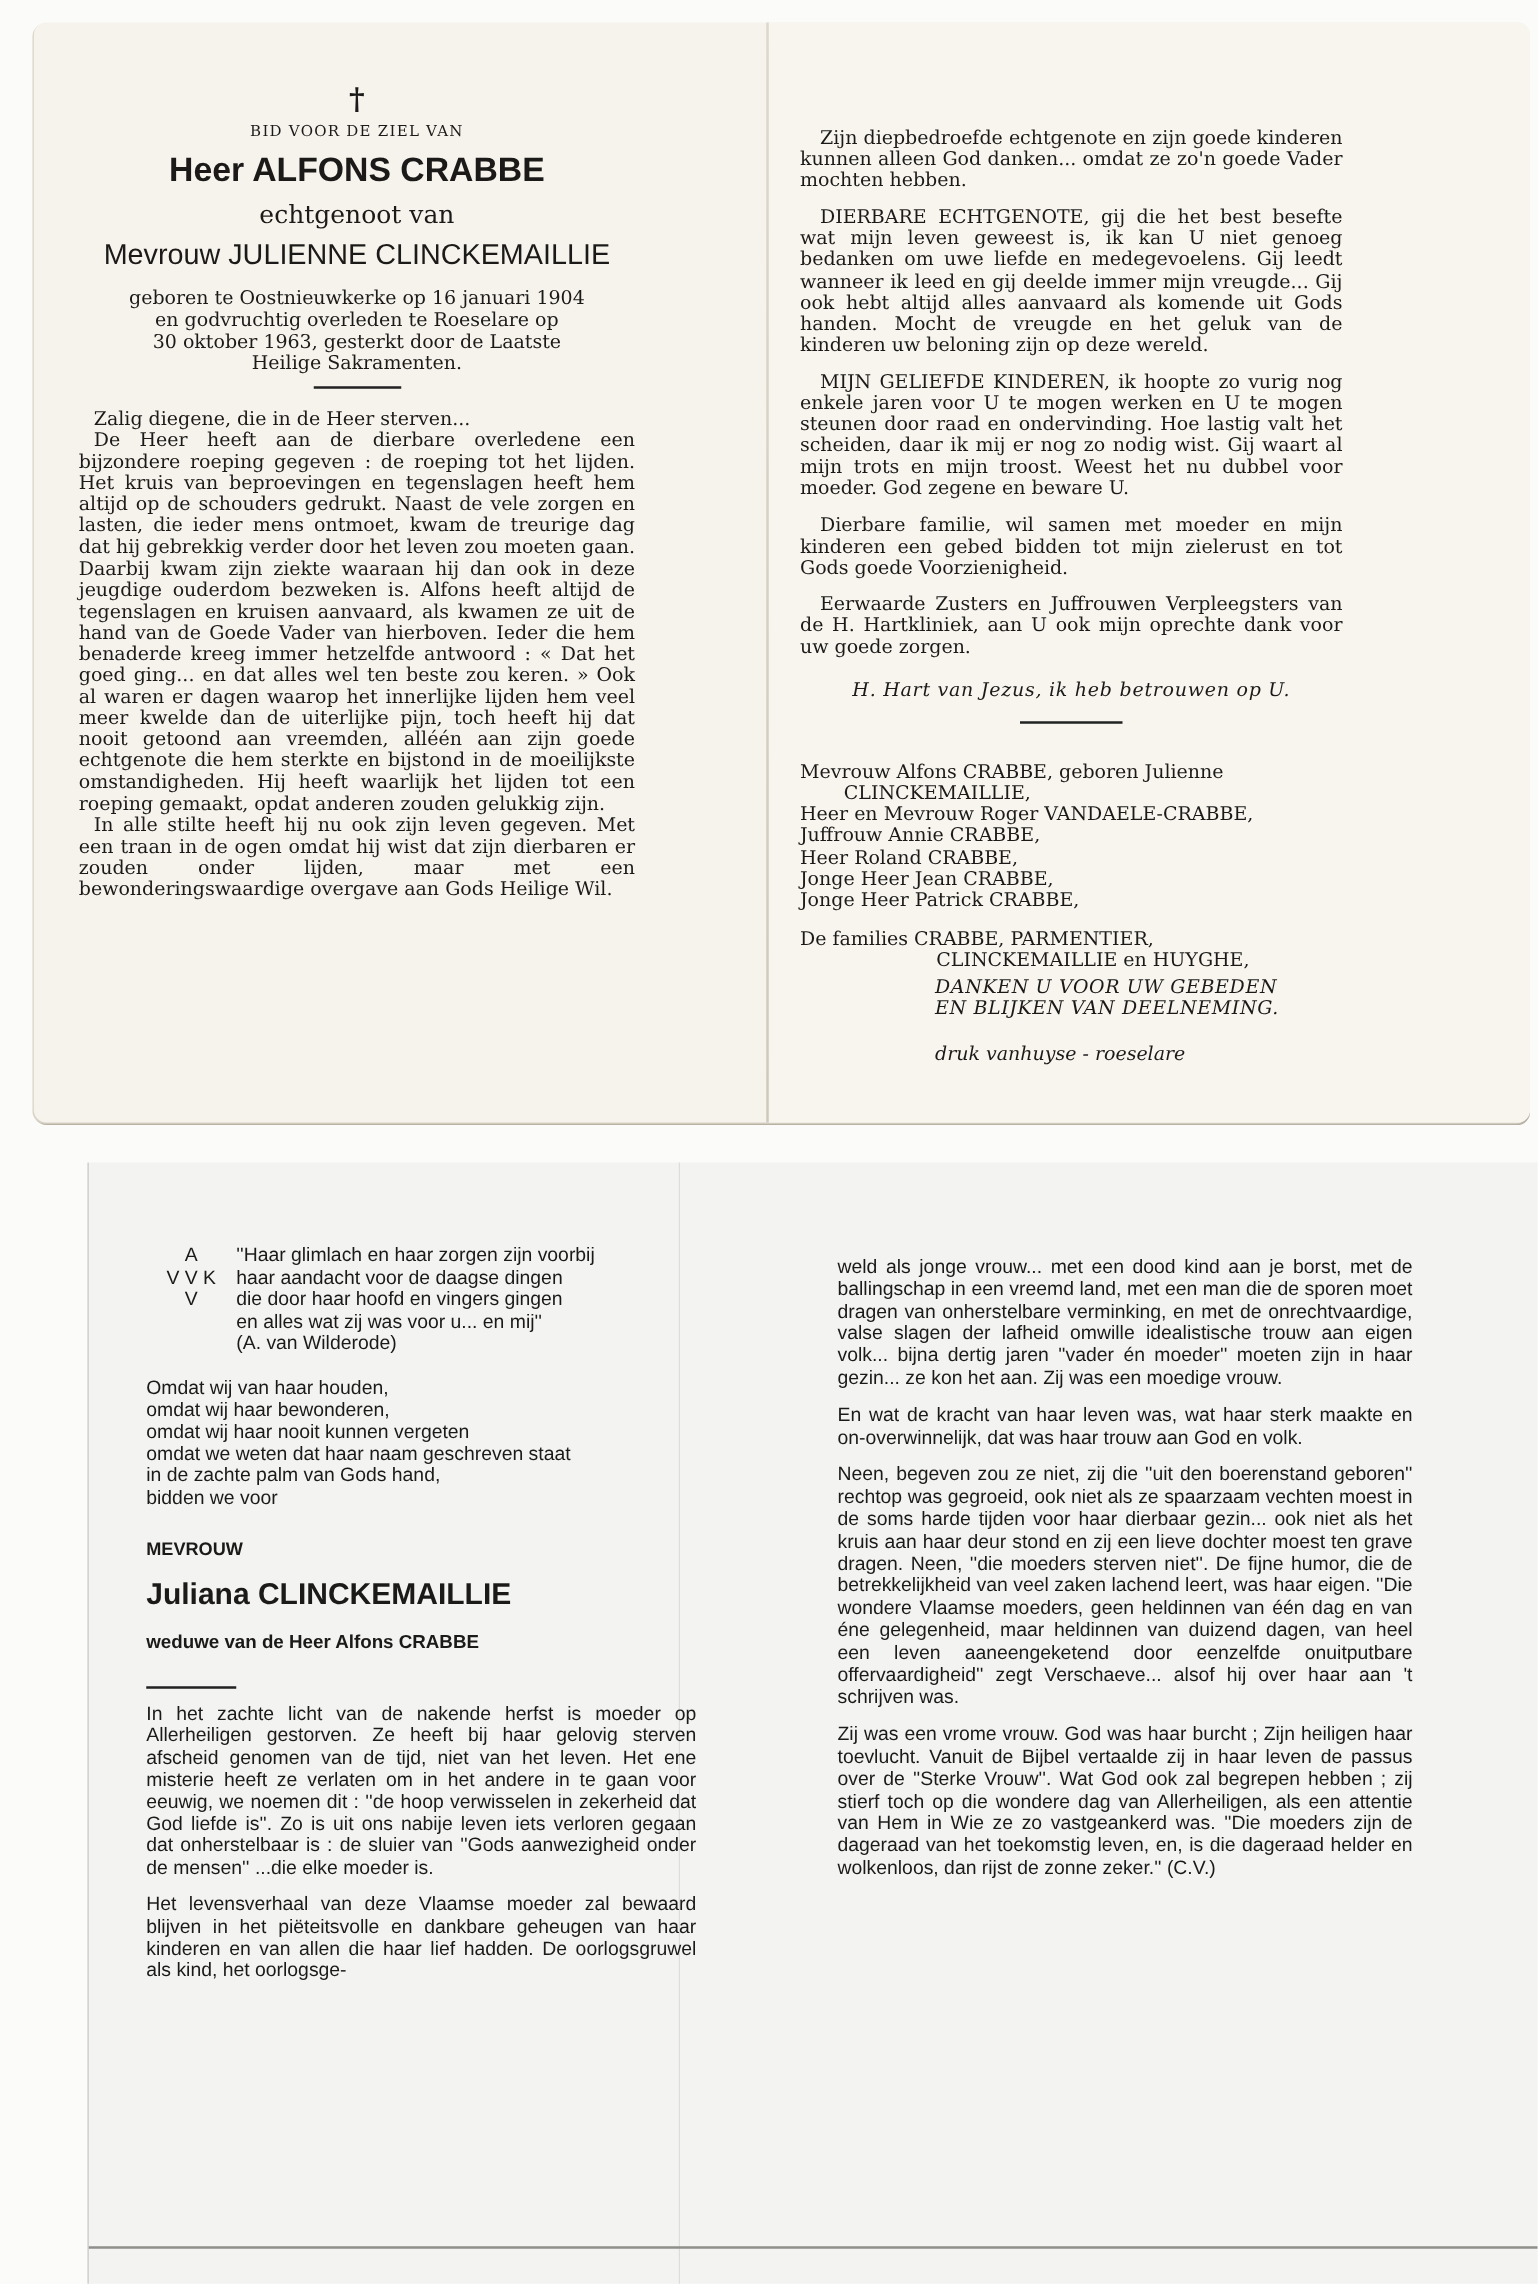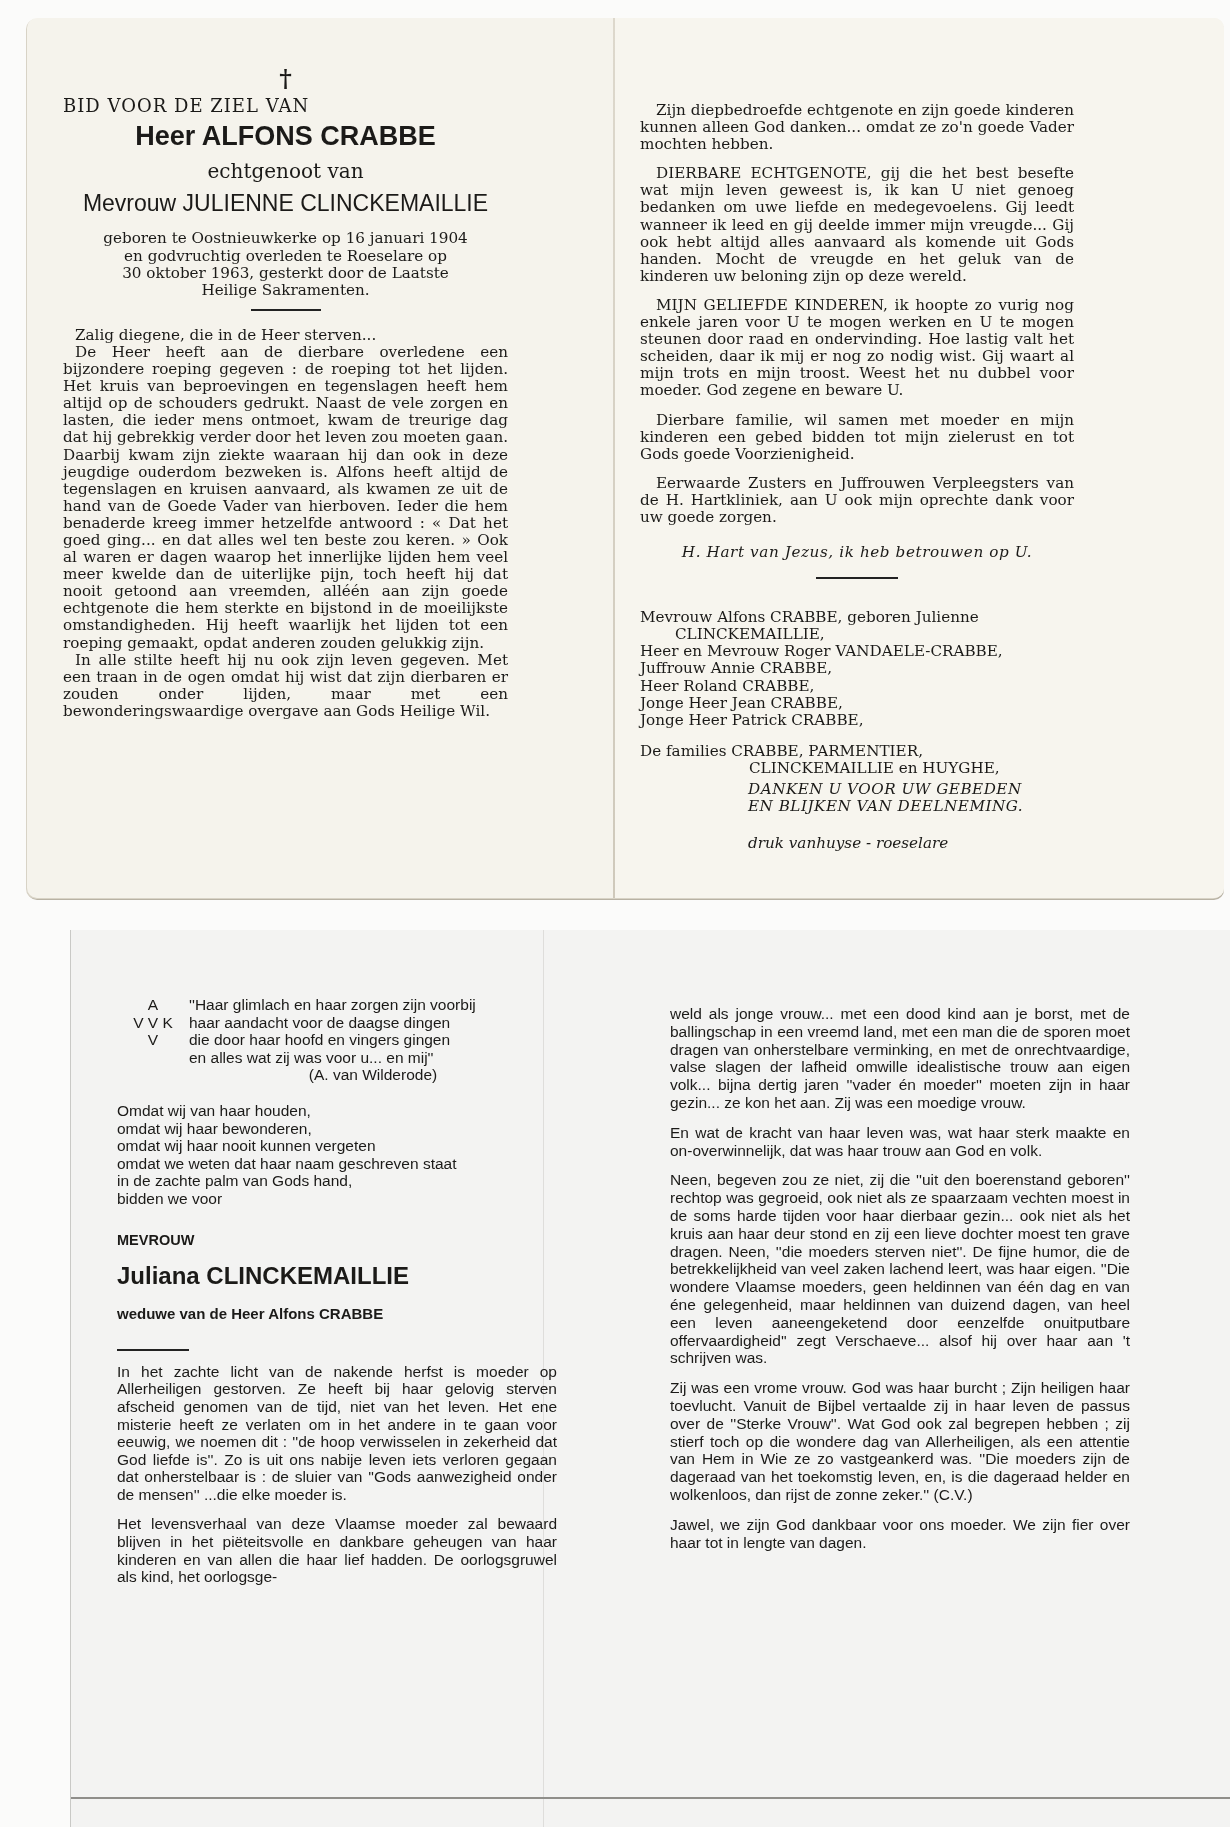--- a/index.html
+++ b/index.html
@@ -21,21 +21,21 @@
   }
   #card2 .fold { position: absolute; left: 472px; top: 0; width: 1px; height: 897px; background: #dedddb; }
   #card2 .bottom-edge { position: absolute; left: 0; right: 0; bottom: 28px; height: 2px; background: #8f8e8a; }
 
   .serif { font-family: "DejaVu Serif", "Liberation Serif", serif; }
   .sans { font-family: "Liberation Sans", "DejaVu Sans", sans-serif; }
 
   
   .c1l { position: absolute; left: 63px; top: 70px; width: 445px; font-size: 15.2px; line-height: 17.1px; }
   .c1l .cross { text-align: center; font-size: 24px; font-weight: bold; margin-bottom: 10px; }
-  .c1l .bid { font-size: 18px; letter-spacing: 1px; margin-bottom: 14px; }
+  .c1l .bid { text-align: center; font-size: 12px; letter-spacing: 1px; margin-bottom: 14px; }
   .c1l .name { text-align: center; font-family: "Liberation Sans", sans-serif; font-weight: bold; font-size: 27px; margin-bottom: 18px; }
   .c1l .spouse-of { text-align: center; font-size: 20px; margin-bottom: 15px; }
   .c1l .spouse { text-align: center; font-family: "Liberation Sans", sans-serif; font-weight: normal; font-size: 23px; margin-bottom: 18px; margin-top: 12px; }
   .c1l .dates { text-align: center; margin-bottom: 10px; }
   .c1l .rule { width: 70px; height: 2px; background: #222; margin: 4px auto 16px; }
   .c1l .body p { margin: 0; text-align: justify; }
   .c1l .indent { text-indent: 12px; }
 
   
   .c1r { position: absolute; left: 640px; top: 90px; width: 434px; font-size: 15.2px; line-height: 17.1px; margin-top: 12px; }
@@ -47,21 +47,21 @@
   .c1r .families { margin-top: 14px; }
   .c1r .families .cont { padding-left: 109px; }
   .c1r .thanks { padding-left: 108px; font-style: italic; margin-top: 4px; letter-spacing: 0.5px; }
   .c1r .printer { padding-left: 108px; font-style: italic; margin-top: 20px; }
 
   
   .c2l { position: absolute; left: 117px; top: 996px; width: 440px; font-size: 15.5px; line-height: 17.6px; }
   .c2l .poem { display: flex; }
   .c2l .avvkv { width: 72px; text-align: center; }
   .c2l .poem-lines { flex: 1; }
-  .c2l .attrib { text-align: center; }
+  .c2l .attrib { text-align: left; }
   .c2l .stanza { margin-top: 18px; }
   .c2l .mevrouw { font-weight: bold; margin-top: 24px; font-size: 14.5px; }
   .c2l .name2 { font-weight: bold; font-size: 24px; margin-top: 12px; line-height: 30px; }
   .c2l .widow { font-weight: bold; margin-top: 14px; font-size: 15px; }
   .c2l .dates2 { margin-top: 14px; }
   .c2l .rule { width: 72px; height: 2px; background: #222; margin-top: 26px; }
   .c2l .body2 p { margin: 12px 0 0 0; text-align: justify; }
 
   
   .c2r { position: absolute; left: 670px; top: 1005px; width: 460px; font-size: 15.5px; line-height: 17.8px; }
@@ -159,14 +159,13 @@
     <p>In het zachte licht van de nakende herfst is moeder op Allerheiligen gestorven. Ze heeft bij haar gelovig sterven afscheid genomen van de tijd, niet van het leven. Het ene misterie heeft ze verlaten om in het andere in te gaan voor eeuwig, we noemen dit : ''de hoop verwisselen in zekerheid dat God liefde is''. Zo is uit ons nabije leven iets verloren gegaan dat onherstelbaar is : de sluier van ''Gods aanwezigheid onder de mensen'' ...die elke moeder is.</p>
     <p>Het levensverhaal van deze Vlaamse moeder zal bewaard blijven in het piëteitsvolle en dankbare geheugen van haar kinderen en van allen die haar lief hadden. De oorlogsgruwel als kind, het oorlogsge-</p>
   </div>
 </div>
 
 <div class="c2r sans">
   <p>weld als jonge vrouw... met een dood kind aan je borst, met de ballingschap in een vreemd land, met een man die de sporen moet dragen van onherstelbare verminking, en met de onrechtvaardige, valse slagen der lafheid omwille idealistische trouw aan eigen volk... bijna dertig jaren ''vader én moeder'' moeten zijn in haar gezin... ze kon het aan. Zij was een moedige vrouw.</p>
   <p>En wat de kracht van haar leven was, wat haar sterk maakte en on-overwinnelijk, dat was haar trouw aan God en volk.</p>
   <p>Neen, begeven zou ze niet, zij die ''uit den boerenstand geboren'' rechtop was gegroeid, ook niet als ze spaarzaam vechten moest in de soms harde tijden voor haar dierbaar gezin... ook niet als het kruis aan haar deur stond en zij een lieve dochter moest ten grave dragen. Neen, ''die moeders sterven niet''. De fijne humor, die de betrekkelijkheid van veel zaken lachend leert, was haar eigen. ''Die wondere Vlaamse moeders, geen heldinnen van één dag en van éne gelegenheid, maar heldinnen van duizend dagen, van heel een leven aaneengeketend door eenzelfde onuitputbare offervaardigheid'' zegt Verschaeve... alsof hij over haar aan 't schrijven was.</p>
   <p>Zij was een vrome vrouw. God was haar burcht ; Zijn heiligen haar toevlucht. Vanuit de Bijbel vertaalde zij in haar leven de passus over de ''Sterke Vrouw''. Wat God ook zal begrepen hebben ; zij stierf toch op die wondere dag van Allerheiligen, als een attentie van Hem in Wie ze zo vastgeankerd was. ''Die moeders zijn de dageraad van het toekomstig leven, en, is die dageraad helder en wolkenloos, dan rijst de zonne zeker.'' (C.V.)</p>
-  <p>Jawel, we zijn God dankbaar voor ons moeder. We zijn fier over haar tot in lengte van dagen.</p>
 </div>
 
 </body></html>

